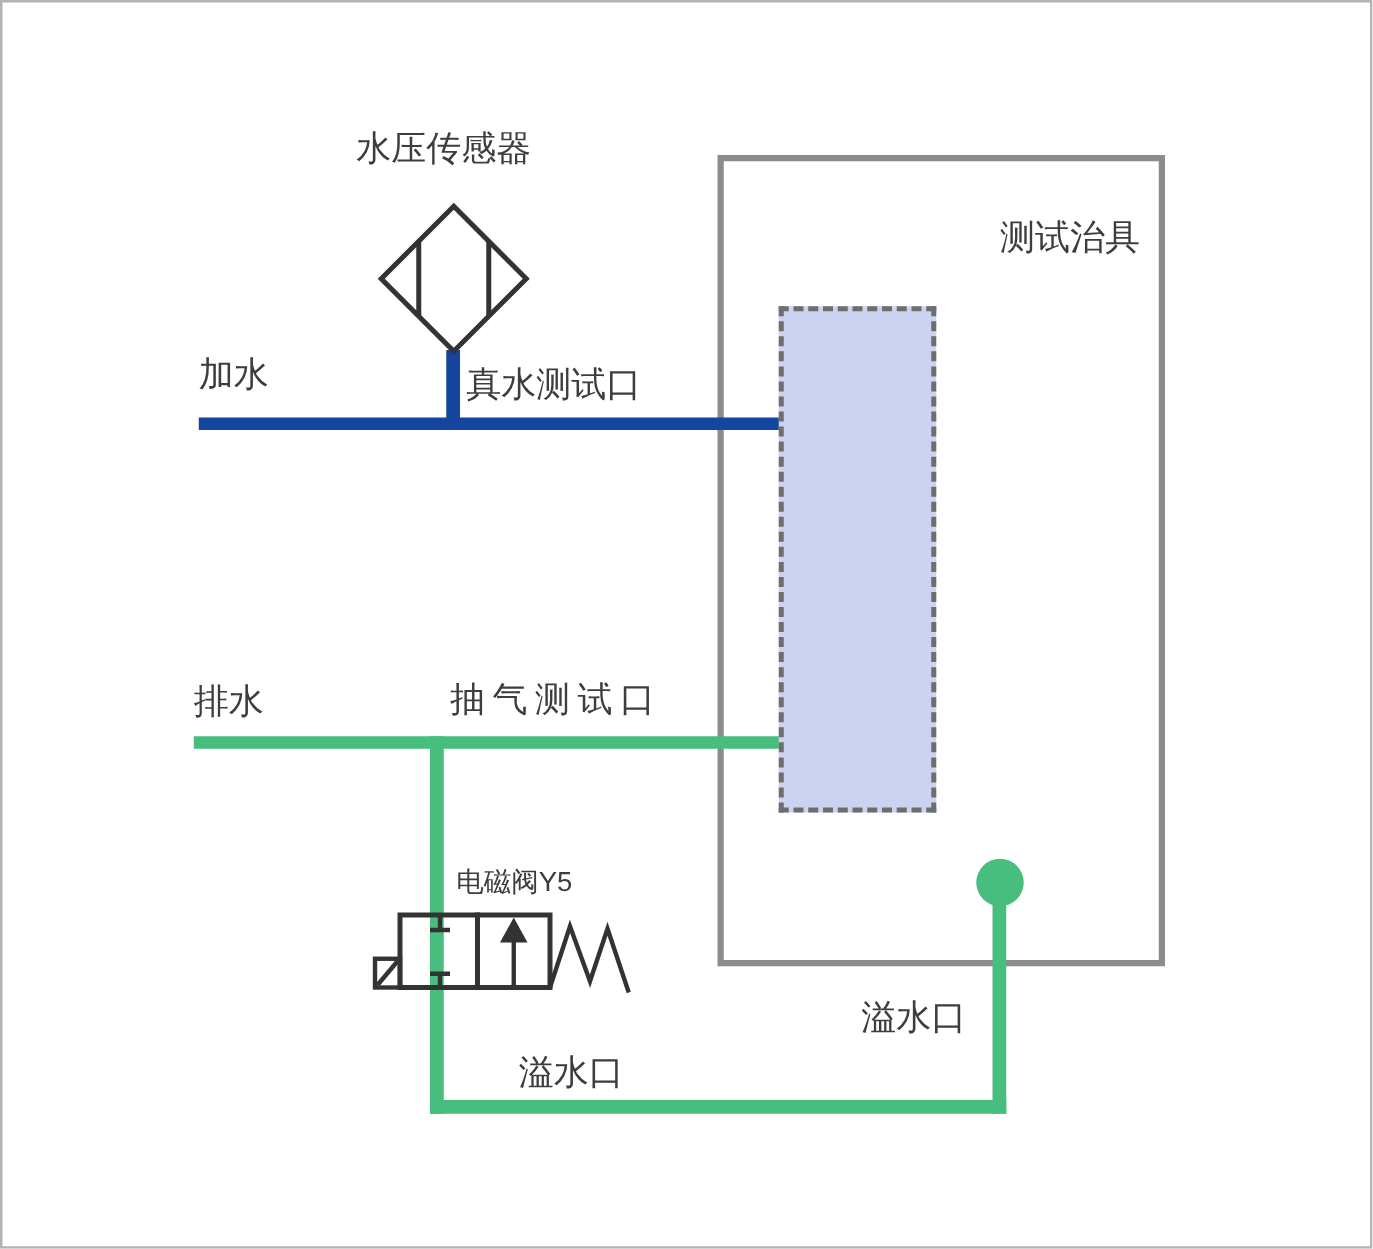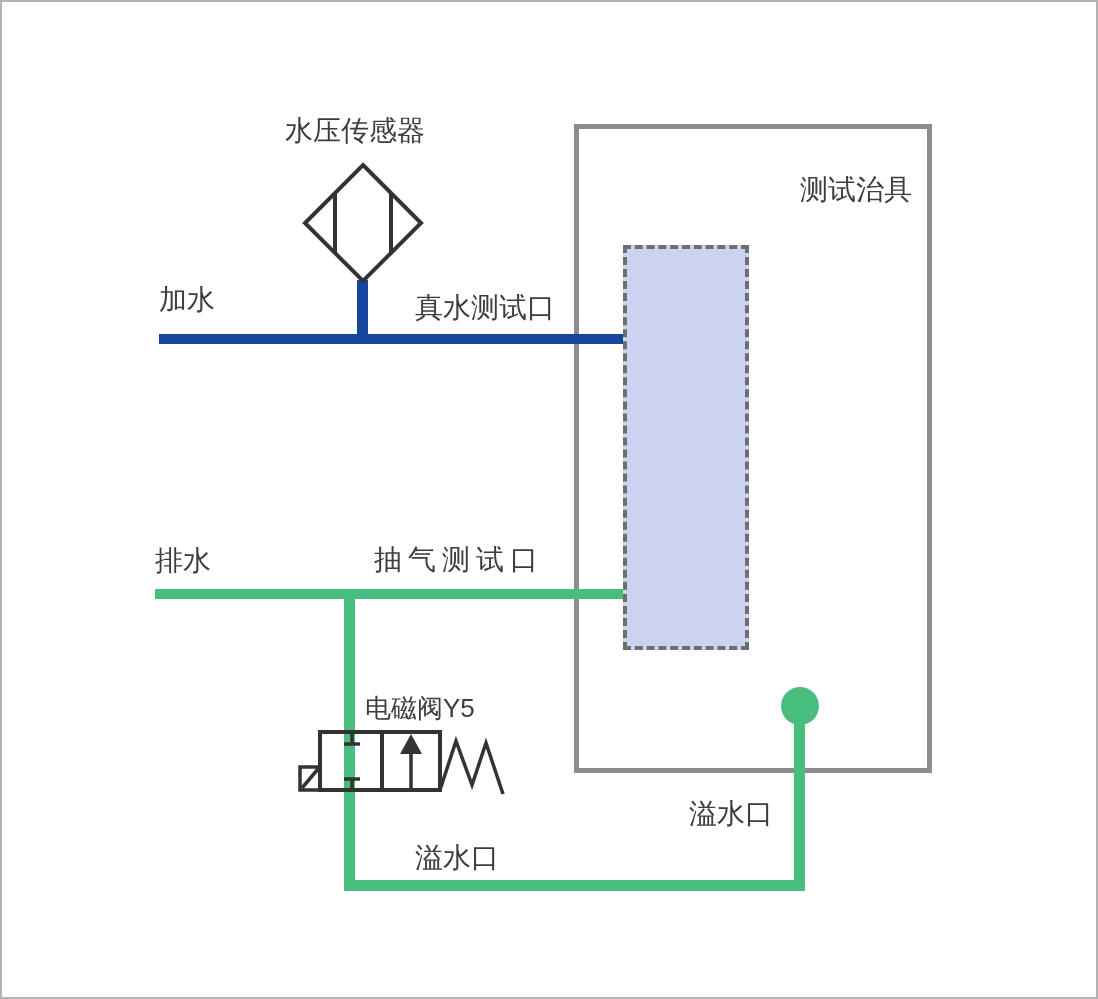--- a/index.html
+++ b/index.html
@@ -34,27 +34,27 @@
     border-radius:50%;background:#47bd7e;z-index:2;
   }
   
   .sensor-svg{position:absolute;left:295px;top:155px;width:132px;height:132px;z-index:4;}
   .valve-svg {position:absolute;left:290px;top:720px;width:220px;height:85px;z-index:4;}
   
   .lbl{
     position:absolute;font-size:28px;line-height:1.1;color:#3d3d3d;
     white-space:nowrap;z-index:5;
   }
-  .lbl-sensor        {left:283px;top:116px;font-family:Liberation Mono, monospace;}
+  .lbl-sensor        {left:283px;top:102px;}
   .lbl-add-water     {left:157px;top:283px;}
-  .lbl-real-water    {left:371px;top:291px;margin-left:42px;}
+  .lbl-real-water    {left:371px;top:291px;}
   .lbl-fixture       {left:798px;top:173px;}
   .lbl-drain         {left:153px;top:544px;}
-  .lbl-suction       {left:372px;top:543px;letter-spacing:6px;}
-  .lbl-valve         {left:363px;top:692px;font-size:26px;}
+  .lbl-suction       {left:358px;top:543px;letter-spacing:6px;}
+  .lbl-valve         {left:363px;top:692px;font-size:22px;}
   .lbl-overflow-bottom{left:413px;top:841px;}
   .lbl-overflow-right {left:687px;top:797px;}
 </style>
 </head>
 <body>
 
 <div class="canvas">
 
   <div class="fixture"></div>
 

